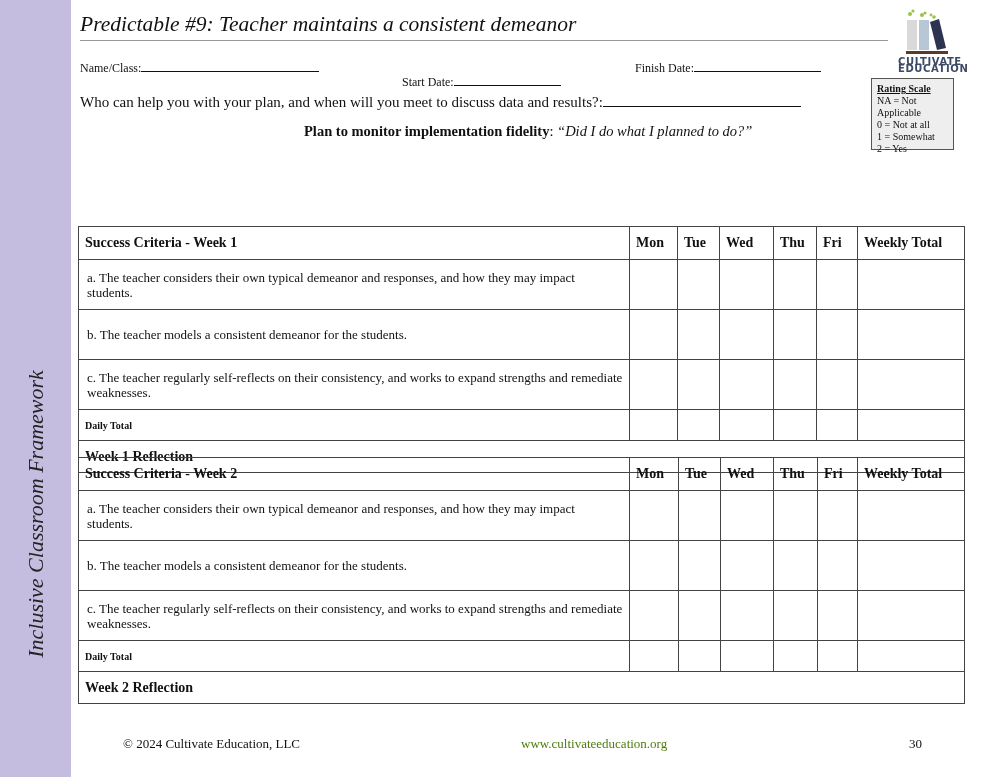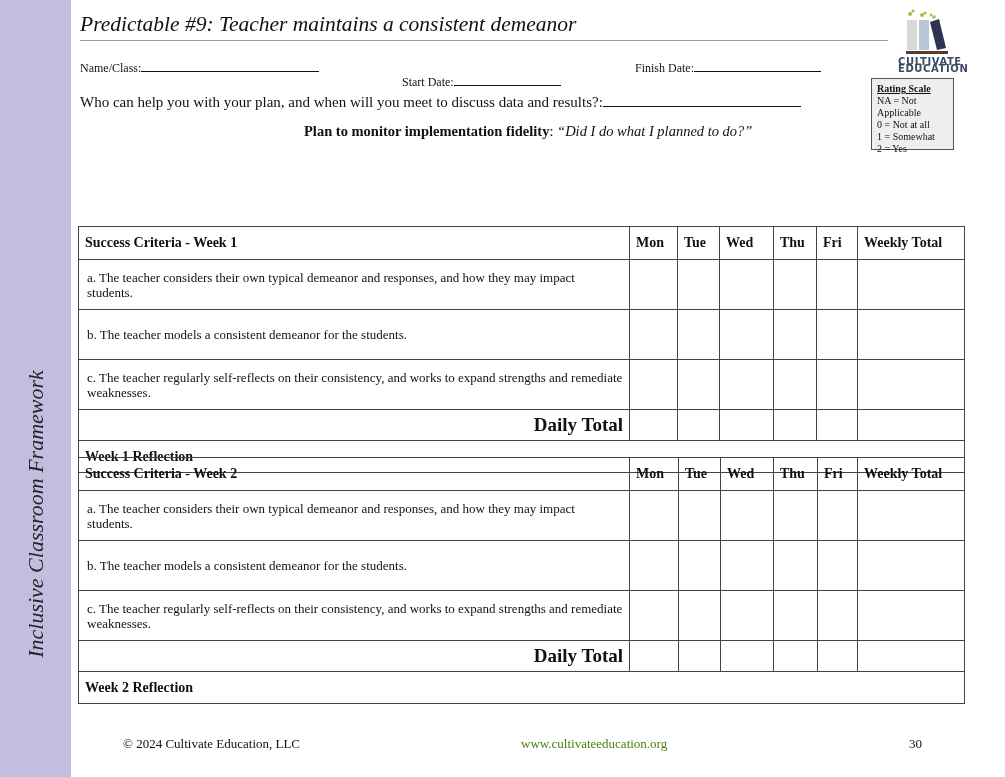--- a/index.html
+++ b/index.html
@@ -57,21 +57,21 @@
       font-size: 13px;
     }
     table.crit td, table.crit th {
       border: 1.5px solid #444; padding: 0 6px;
     }
     table.crit th { font-weight: bold; font-size: 14px; text-align: left; height: 33px; }
     table.crit th.first { text-align: left; }
     table.crit td.crit-text { line-height: 15px; padding-left: 8px; }
     table.crit tr.crow td { height: 50px; }
     table.crit tr.total td { height: 31px; }
-    table.crit td.daily { text-align: right; font-weight: bold; font-size: 19px; }
+    table.crit td.daily { font-weight: bold; font-size: 10px; }
     table.crit tr.refl td { height: 32px; font-weight: bold; font-size: 14px; }
     .t1 { top: 193px; margin-top: 33px; }
     .t2 { top: 457px; }
     .t2 tr.refl td { height: 36px; }
 
     .footer { position: absolute; top: 736px; font-size: 13px; }
     .ft-copy { left: 123px; }
     .ft-link { left: 521px; color: #4d7c0f; }
     .ft-page { left: 909px; }
   </style>

